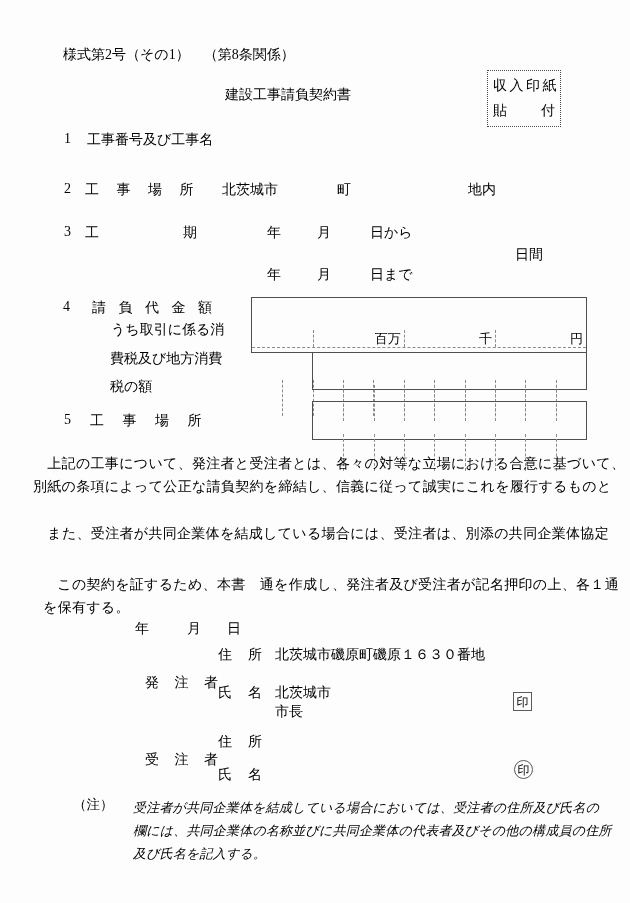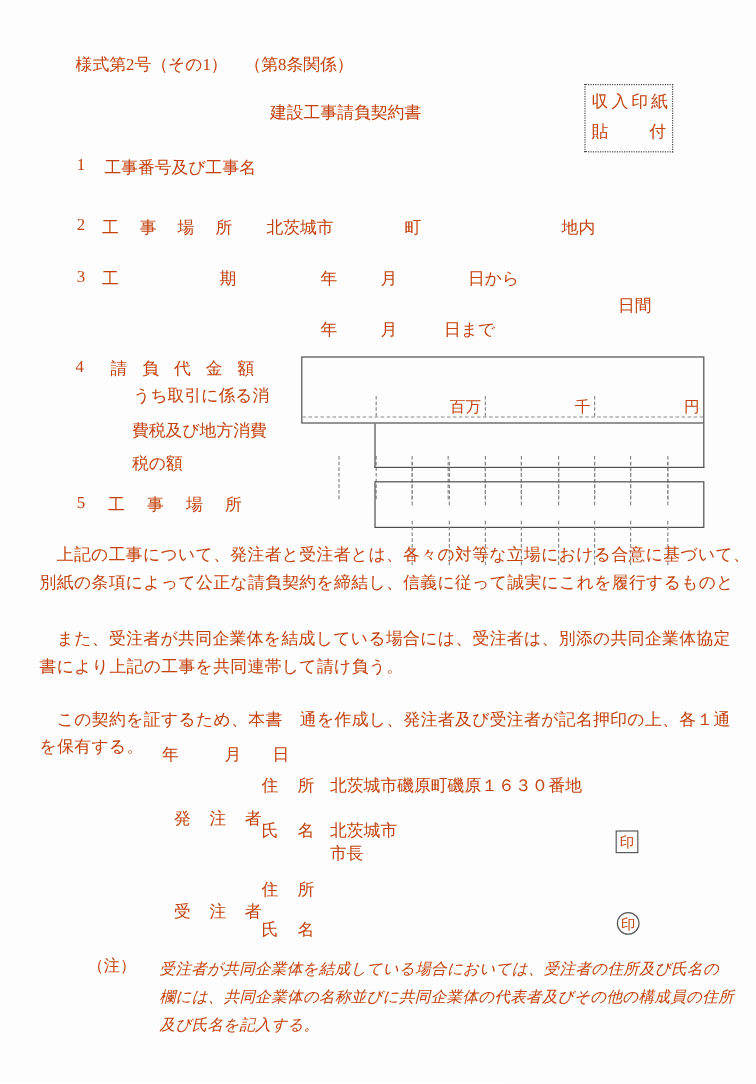--- a/index.html
+++ b/index.html
@@ -1,21 +1,21 @@
 <!DOCTYPE html>
 <html lang="ja"><head>
 <meta charset="utf-8">
 <style>
   html,body{margin:0;padding:0;background:#ffffff;}
   #page{
     position:relative;
     width:630px;height:903px;
     background:#fdfdfd;
     font-family:"Liberation Serif","DejaVu Serif",serif;
-    color:#c2410c;
+    color:#000000;
     font-size:14px;
     overflow:hidden;
   }
   .abs{position:absolute;white-space:pre;line-height:1.15;}
   .row{position:absolute;left:0;width:630px;height:18px;}
   .ps{position:absolute;top:0;white-space:pre;}
   
   .ls12{letter-spacing:12.5px;font-family:Liberation Serif, serif;}
   .ls15{letter-spacing:15.5px;}
   .ls16{letter-spacing:16px;}
@@ -86,21 +86,21 @@
     <span class="ps" style="left:337px;">町</span>
     <span class="ps" style="left:468px;">地内</span>
   </div>
 
   <div class="row" style="top:224px;">
     <span class="ps" style="left:64px;">3</span>
     <span class="ps" style="left:85px;">工</span>
     <span class="ps" style="left:183px;">期</span>
     <span class="ps" style="left:267px;">年</span>
     <span class="ps" style="left:317px;">月</span>
-    <span class="ps" style="left:370px;margin-left:20px;">日から</span>
+    <span class="ps" style="left:370px;">日から</span>
   </div>
   <div class="row" style="top:246px;">
     <span class="ps" style="left:515px;">日間</span>
   </div>
   <div class="row" style="top:266px;">
     <span class="ps" style="left:267px;">年</span>
     <span class="ps" style="left:317px;">月</span>
     <span class="ps" style="left:370px;">日まで</span>
   </div>
 
@@ -167,22 +167,22 @@
       <div></div>
       <div></div>
       <div></div>
       <div></div>
       <div></div>
       <div></div>
     </div>
   </div>
 
   <div class="abs para" style="left:33px;top:452px;width:560px;"><div>　上記の工事について、発注者と受注者とは、各々の対等な立場における合意に基づいて、</div><div>別紙の条項によって公正な請負契約を締結し、信義に従って誠実にこれを履行するものと</div></div>
-  <div class="abs para" style="left:33px;top:522px;width:560px;"><div>　また、受注者が共同企業体を結成している場合には、受注者は、別添の共同企業体協定</div><div>書により上記の工事を共同連帯して請け負う。</div></div>
-  <div class="abs para" style="left:33px;top:573px;width:560px;margin-top:16px;"><div>　この契約を証するため、本書　通を作成し、発注者及び受注者が記名押印の上、各１通</div><div>を保有する。</div></div>
+  <div class="abs para" style="left:33px;top:522px;width:560px;"><div>　また、受注者が共同企業体を結成している場合には、受注者は、別添の共同企業体協定</div></div>
+  <div class="abs para" style="left:43px;top:573px;width:560px;"><div>　この契約を証するため、本書　通を作成し、発注者及び受注者が記名押印の上、各１通</div><div>を保有する。</div></div>
 
   <div class="row" style="top:620px;">
     <span class="ps" style="left:135px;">年</span>
     <span class="ps" style="left:187px;">月</span>
     <span class="ps" style="left:227px;">日</span>
   </div>
 
   <div class="row" style="top:646px;">
     <span class="ps ls16" style="left:218px;">住所</span>
     <span class="ps" style="left:275px;">北茨城市磯原町磯原１６３０番地</span>

